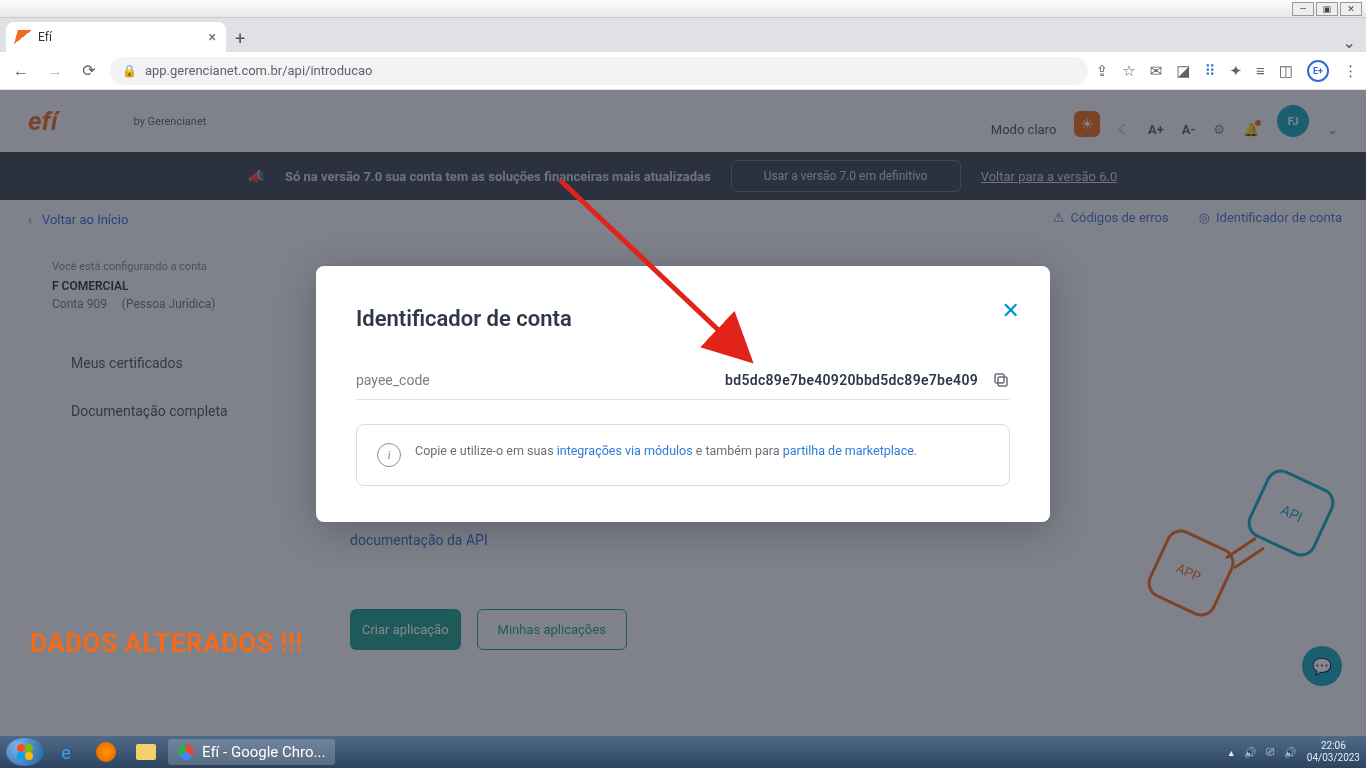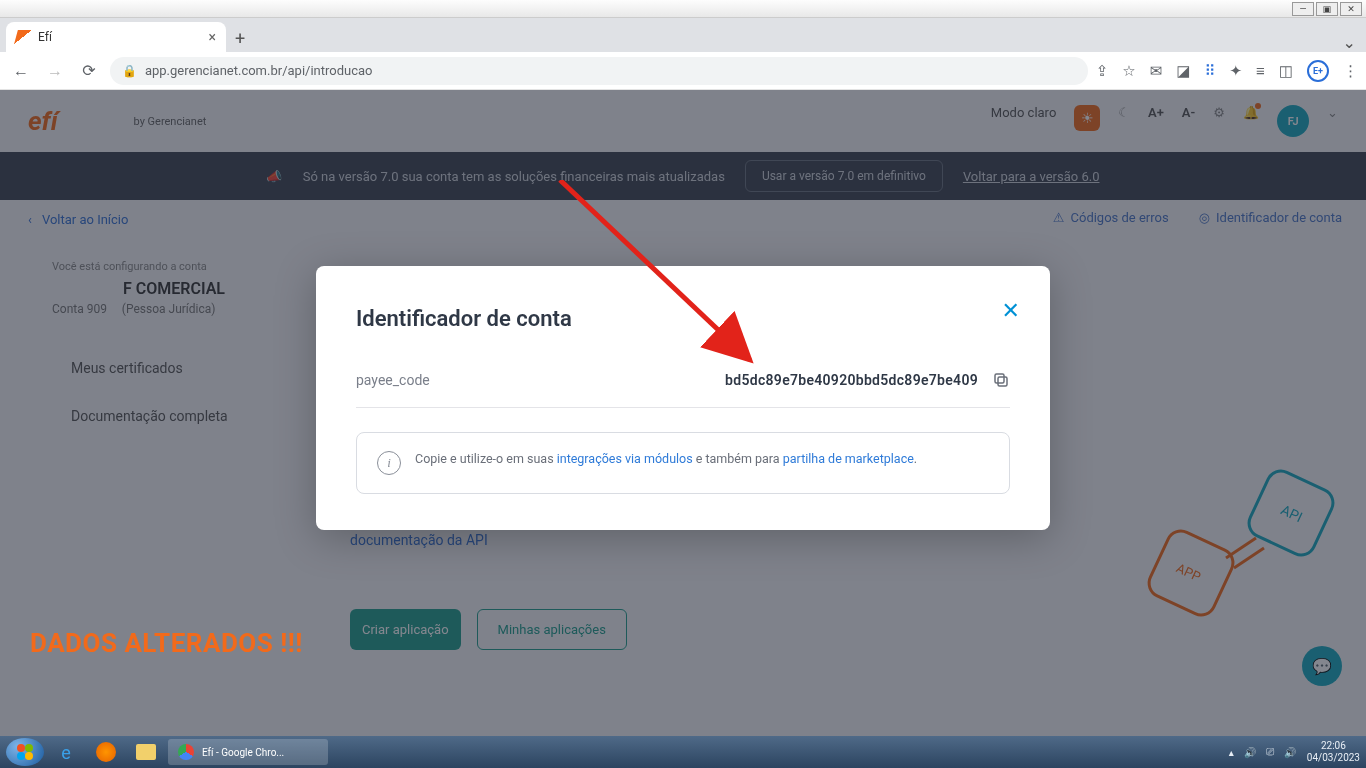--- a/index.html
+++ b/index.html
@@ -16,60 +16,60 @@
 .navbtn.dis{color:#bbb;}
 .urlbar{flex:1;height:28px;background:#f1f3f4;border-radius:14px;display:flex;align-items:center;padding:0 12px;gap:8px;font-size:13px;color:#5f6368;}
 .urlbar .lock{font-size:12px;}
 .tb-icons{display:flex;align-items:center;gap:14px;color:#5f6368;font-size:15px;}
 .ext-circ{width:22px;height:22px;border:2px solid #2a6ed8;border-radius:50%;display:flex;align-items:center;justify-content:center;font-size:9px;color:#2a6ed8;font-weight:bold;}
 .viewport{position:relative;height:648px;background:#f7f7f9;}
 .dim{position:absolute;inset:0;background:rgba(30,35,50,0.55);}
 .app-header{height:62px;display:flex;align-items:center;padding:0 28px;gap:24px;color:#3a3a3a;}
 .logo{font-size:26px;font-weight:700;color:#f26a1b;font-style:italic;}
 .logo-sub{font-size:11px;color:#666;margin-left:4px;padding-left:48px;}
-.hdr-right{margin-left:auto;display:flex;align-items:flex-start;gap:18px;font-size:13px;color:#555;}
+.hdr-right{margin-left:auto;display:flex;align-items:flex-end;gap:18px;font-size:13px;color:#555;}
 .theme-box{width:26px;height:26px;background:#f26a1b;border-radius:6px;display:flex;align-items:center;justify-content:center;color:#fff;font-size:14px;}
 .font-sz{font-weight:600;}
 .avatar{width:32px;height:32px;border-radius:50%;background:#17a9bf;display:flex;align-items:center;justify-content:center;color:#fff;font-size:11px;font-weight:600;}
 .banner{height:48px;background:#3c4350;display:flex;align-items:center;justify-content:center;gap:20px;color:#cfd3da;font-size:13px;}
-.banner-btn{padding:8px 16px;border:1px solid #6c7380;border-radius:6px;color:#cfd3da;font-size:12px;}
+.banner-btn{padding:8px 32px;border:1px solid #6c7380;border-radius:6px;color:#cfd3da;font-size:12px;}
 .banner-link{text-decoration:underline;}
 .content{display:flex;height:calc(100% - 110px);}
 .breadcrumb{position:absolute;top:122px;left:28px;color:#3572d4;font-size:13px;display:flex;align-items:center;gap:10px;}
 .sidebar{width:320px;padding:60px 24px 0 52px;}
 .sb-sub{font-size:11px;color:#888;margin-bottom:6px;}
-.sb-title{font-size:16px;font-weight:600;color:#333;text-align:center;}
+.sb-title{font-size:12px;font-weight:600;color:#333;}
 .sb-meta{font-size:12px;color:#777;margin-top:4px;margin-bottom:28px;}
 .sb-item{padding:16px 0 16px 16px;font-size:14px;color:#555;border-left:3px solid transparent;}
 .sb-item.active{color:#f26a1b;border-left:3px solid #f26a1b;font-weight:500;}
 .main{flex:1;padding:50px 30px 0 30px;position:relative;}
 .top-links{position:absolute;top:10px;right:24px;display:flex;gap:30px;font-size:13px;color:#4a76c7;}
 .top-links span{display:flex;align-items:center;gap:6px;}
 .doc-link{color:#3572d4;font-size:14px;}
 .act-btns{display:flex;gap:16px;margin-top:60px;}
 .btn-pri{padding:12px 12px;background:#1f9e8d;color:#fff;border-radius:6px;font-size:13px;border:none;}
 .btn-sec{padding:12px 20px;background:transparent;border:1px solid #1f9e8d;color:#1f9e8d;border-radius:6px;font-size:13px;}
 .modal{position:absolute;left:316px;top:176px;width:734px;background:#fff;border-radius:8px;padding:40px 40px 36px 40px;box-shadow:0 8px 40px rgba(0,0,0,.25);}
 .modal h2{font-size:22px;font-weight:600;color:#2f3846;}
 .modal-close{position:absolute;top:32px;right:30px;color:#0091d5;font-size:22px;font-weight:300;}
-.code-row{display:flex;align-items:center;margin-top:40px;padding-bottom:18px;border-bottom:1px solid #e4e4e8;}
+.code-row{display:flex;align-items:center;margin-top:40px;padding-bottom:10px;border-bottom:1px solid #e4e4e8;}
 .code-label{font-size:14px;color:#7a7f8a;}
 .code-val{margin-left:auto;font-size:14px;font-weight:600;color:#2f3846;letter-spacing:.3px;}
 .copy-ic{margin-left:14px;width:18px;height:18px;}
 .info-box{margin-top:24px;border:1px solid #d9dce2;border-radius:8px;padding:18px 20px;display:flex;gap:14px;}
 .info-ic{width:24px;height:24px;border:1.5px solid #8a8f99;border-radius:50%;display:flex;align-items:center;justify-content:center;font-size:13px;color:#8a8f99;font-style:italic;font-family:Georgia,serif;flex-shrink:0;}
 .info-title{font-size:14px;font-weight:600;color:#2f3846;margin-bottom:4px;}
 .info-text{font-size:12.5px;color:#6a6f79;}
 .info-text a{color:#2f7bd8;text-decoration:none;}
 .arrow{position:absolute;top:90px;left:500px;pointer-events:none;}
 .watermark{position:absolute;left:30px;bottom:80px;font-size:26px;font-weight:700;color:#f26a1b;letter-spacing:.5px;}
 .taskbar{position:absolute;bottom:0;left:0;right:0;height:32px;background:linear-gradient(#4f6a88,#2c4460);display:flex;align-items:center;padding:0 6px;gap:4px;}
 .start{width:38px;height:28px;background:radial-gradient(circle at 30% 30%,#7db4e8,#1a5a9e);border-radius:50%;display:flex;align-items:center;justify-content:center;}
 .task-ic{width:36px;height:26px;display:flex;align-items:center;justify-content:center;border-radius:3px;}
-.task-active{height:26px;background:rgba(255,255,255,.2);border-radius:3px;display:flex;align-items:center;padding:0 10px;gap:8px;color:#fff;font-size:10px;min-width:160px;}
+.task-active{height:26px;background:rgba(255,255,255,.2);border-radius:3px;display:flex;align-items:center;padding:0 10px;gap:8px;color:#fff;font-size:15px;min-width:160px;}
 .tray{margin-left:auto;display:flex;align-items:center;gap:10px;color:#e8eef5;font-size:10px;}
 .tray-time{text-align:center;line-height:1.2;}
 .illus{position:absolute;right:20px;bottom:110px;width:220px;height:160px;}
 .fab{position:absolute;right:24px;bottom:52px;width:40px;height:40px;border-radius:50%;background:#17a9bf;display:flex;align-items:center;justify-content:center;color:#fff;}
 </style>
 </head>
 <body>
 
 <div class="titlebar">
   <div class="winbtn">—</div>
@@ -122,21 +122,21 @@
       <span class="font-sz">A-</span>
       <span style="color:#888;">⚙</span>
       <span style="color:#888;position:relative;">🔔<span style="position:absolute;top:-2px;right:-2px;width:6px;height:6px;background:#f26a1b;border-radius:50%;"></span></span>
       <div class="avatar">FJ</div>
       <span style="color:#888;">⌄</span>
     </div>
   </div>
 
   <div class="banner">
     <span>📣</span>
-    <span style="font-weight:400;">Só na versão 7.0 sua conta tem as soluções financeiras mais atualizadas</span>
+    <span style="font-weight:700;">Só na versão 7.0 sua conta tem as soluções financeiras mais atualizadas</span>
     <div class="banner-btn">Usar a versão 7.0 em definitivo</div>
     <span class="banner-link">Voltar para a versão 6.0</span>
   </div>
 
   <div class="breadcrumb">
     <span>‹</span>
     <span>Voltar ao Início</span>
   </div>
 
   <div class="content">

